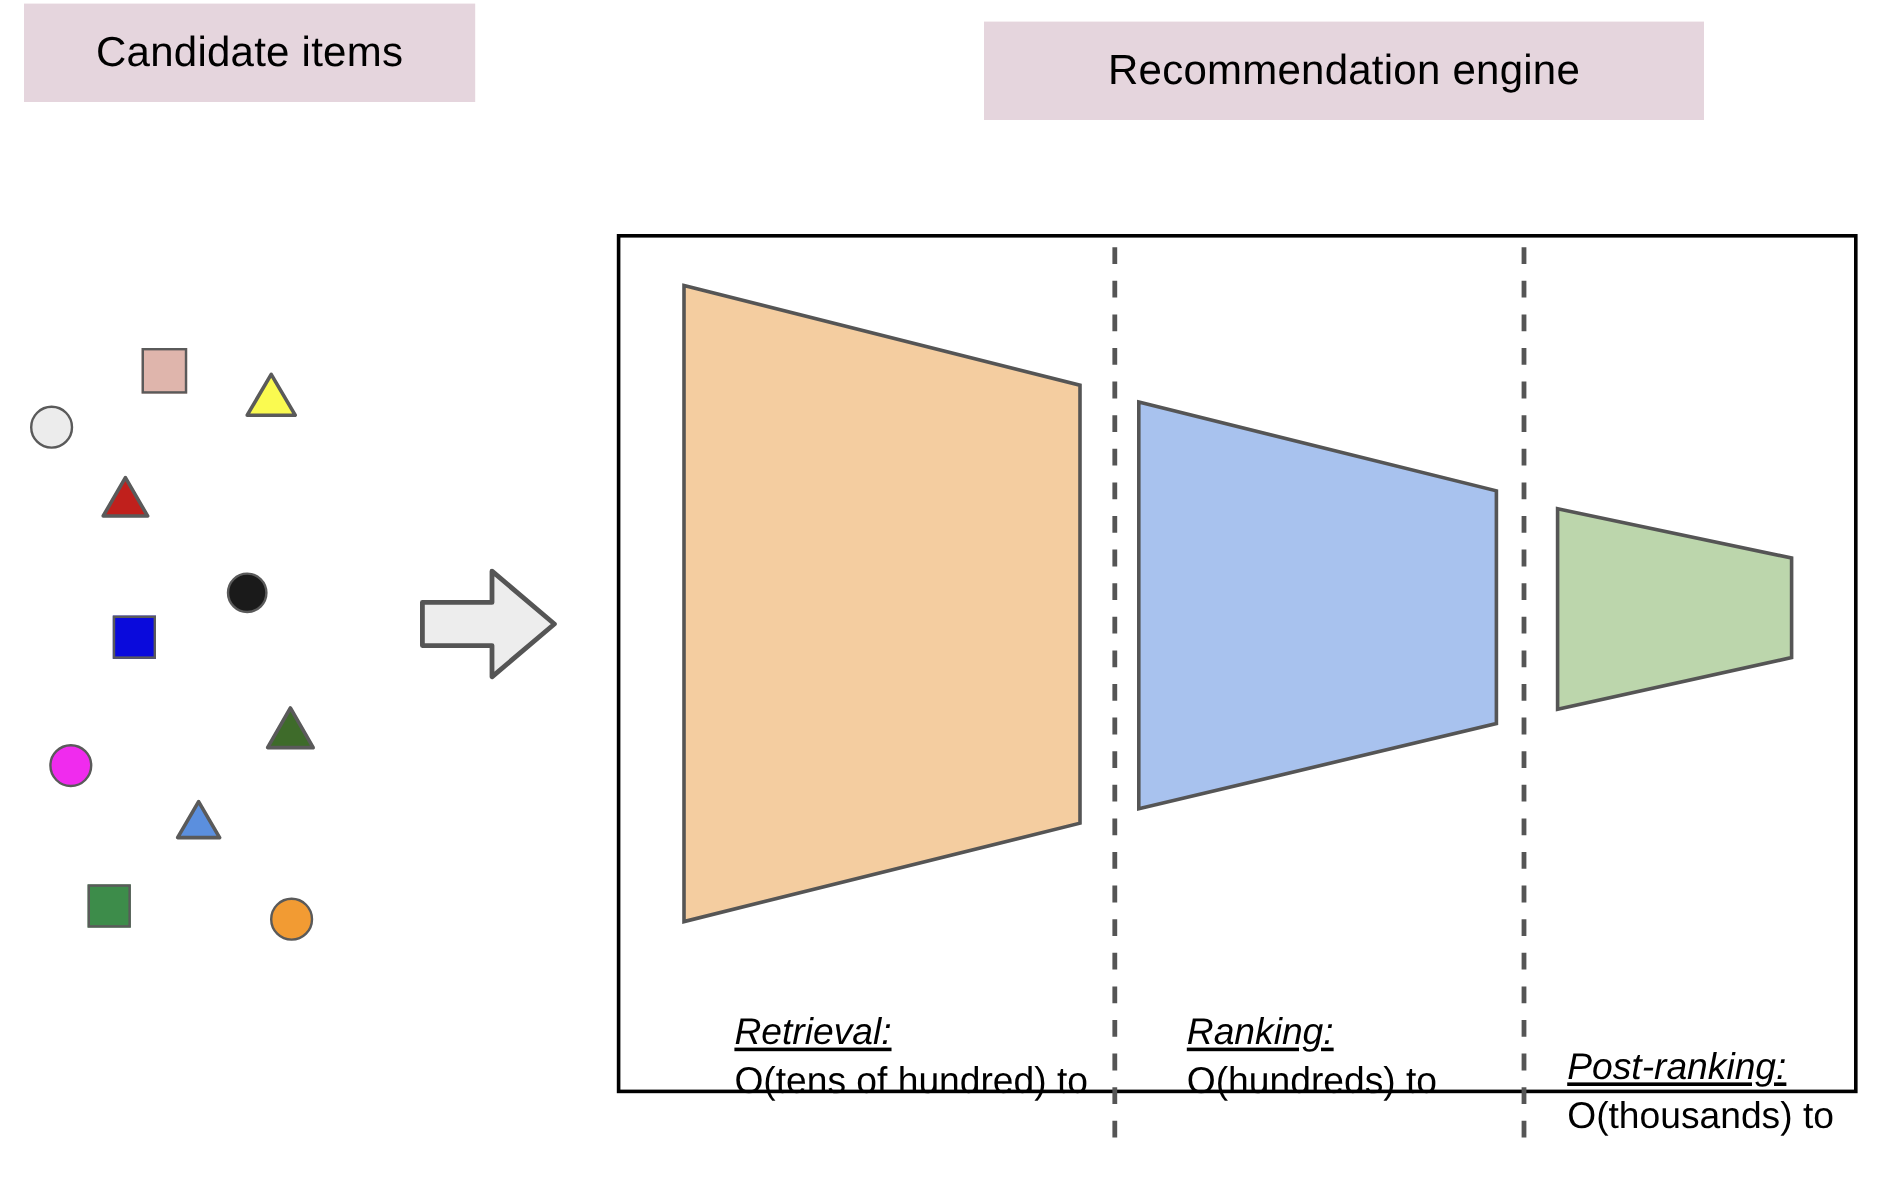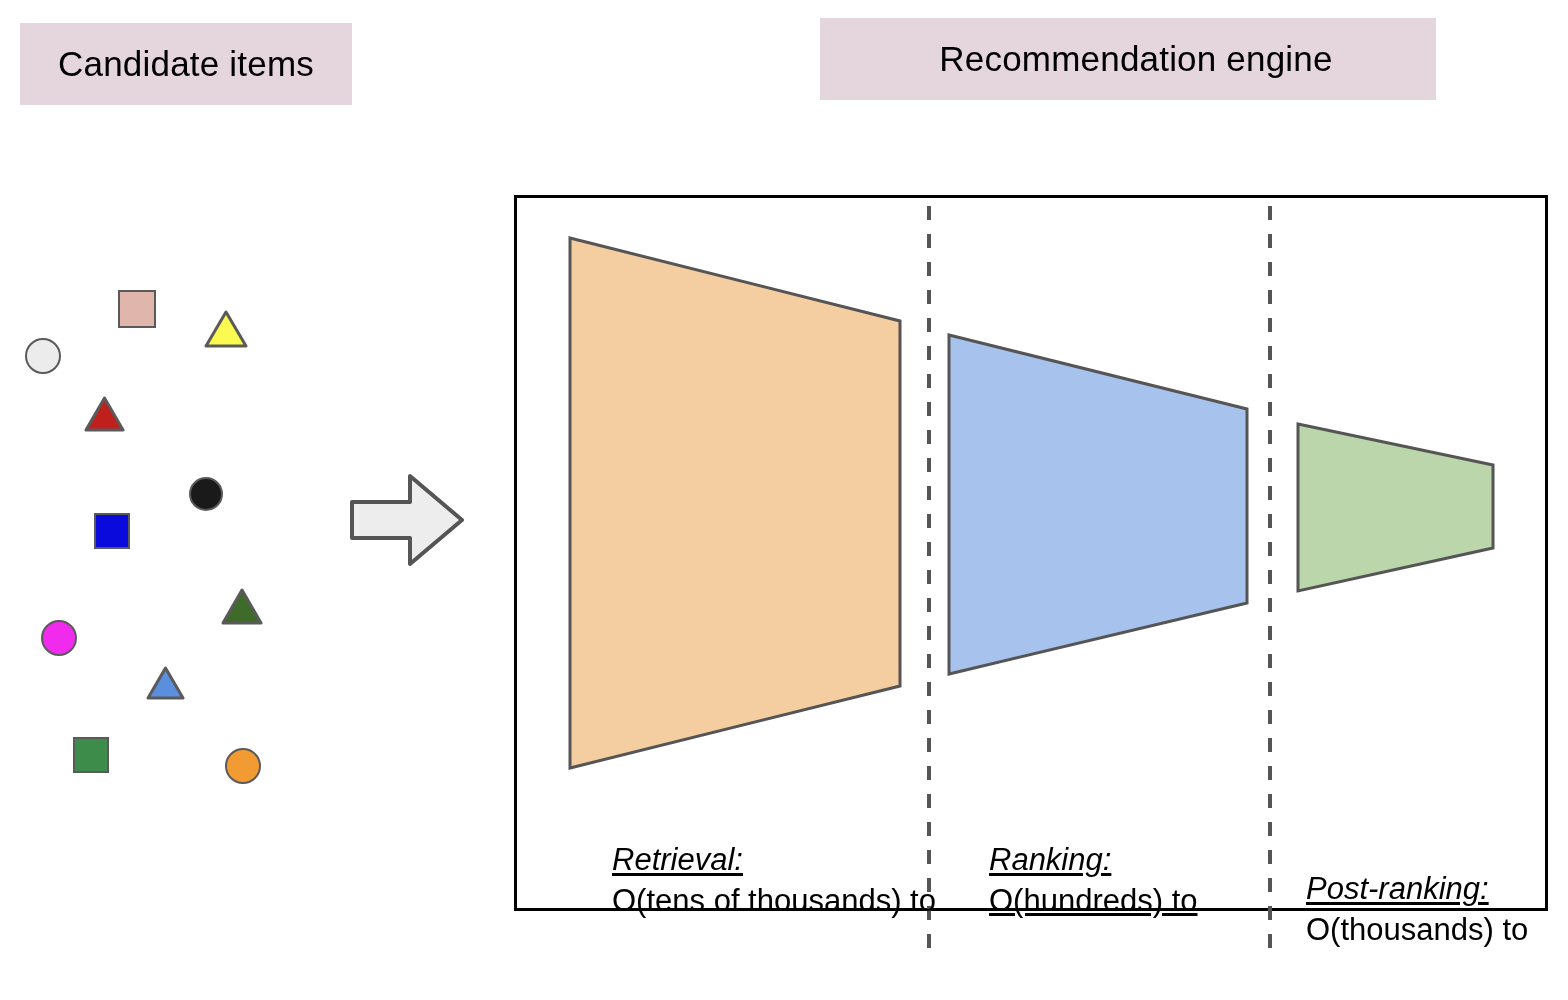--- a/index.html
+++ b/index.html
@@ -26,30 +26,29 @@
     display: flex;
     align-items: center;
     justify-content: center;
     color: #000;
     font-size: 35px;
     letter-spacing: 0.2px;
     white-space: nowrap;
   }
   #banner-candidates {
     left: 20px;
-    top: 23px;
-    width: 332px;
+    top: 3px;
+    width: 376px;
     height: 82px;
   }
   #banner-engine {
     left: 820px;
     top: 18px;
     width: 600px;
     height: 82px;
-    padding-left: 16px;
   }
 
   
   #scatter-panel {
     position: absolute;
     left: 0;
     top: 170px;
     width: 340px;
     height: 650px;
   }
@@ -108,21 +107,21 @@
   .stage-caption .stage-title {
     display: inline-block;
     font-style: italic;
     text-decoration: underline;
     text-underline-offset: 3px;
   }
   .stage-caption .stage-body {
     display: block;
   }
   #caption-retrieval { left: 95px; top: 641px; }
-  #caption-ranking   { left: 472px; top: 641px; text-decoration: underline; }
+  #caption-ranking   { left: 472px; top: 641px; }
   #caption-postrank  { left: 789px; top: 641px; margin-top: 29px; }
 </style>
 </head>
 <body>
 
 <div id="canvas">
 
   <div id="banner-candidates" class="banner">
     <span>Candidate items</span>
   </div>
@@ -178,21 +177,21 @@
           </g>
         <g id="funnel-dividers">
             <line x1="412" y1="8" x2="412" y2="760" stroke="#555555" stroke-width="4" stroke-dasharray="14 14"></line>
             <line x1="753" y1="8" x2="753" y2="760" stroke="#555555" stroke-width="4" stroke-dasharray="14 14"></line>
           </g>
       </svg>
     </div>
 
     <div id="caption-retrieval" class="stage-caption">
       <span class="stage-title">Retrieval:</span>
-      <span class="stage-body">O(tens of thousands) to</span>
+      <span class="stage-body">O(tens of hundred) to</span>
     </div>
 
     <div id="caption-ranking" class="stage-caption">
       <span class="stage-title">Ranking:</span>
       <span class="stage-body">O(hundreds) to</span>
     </div>
 
     <div id="caption-postrank" class="stage-caption">
       <span class="stage-title">Post-ranking:</span>
       <span class="stage-body">O(thousands) to</span>

